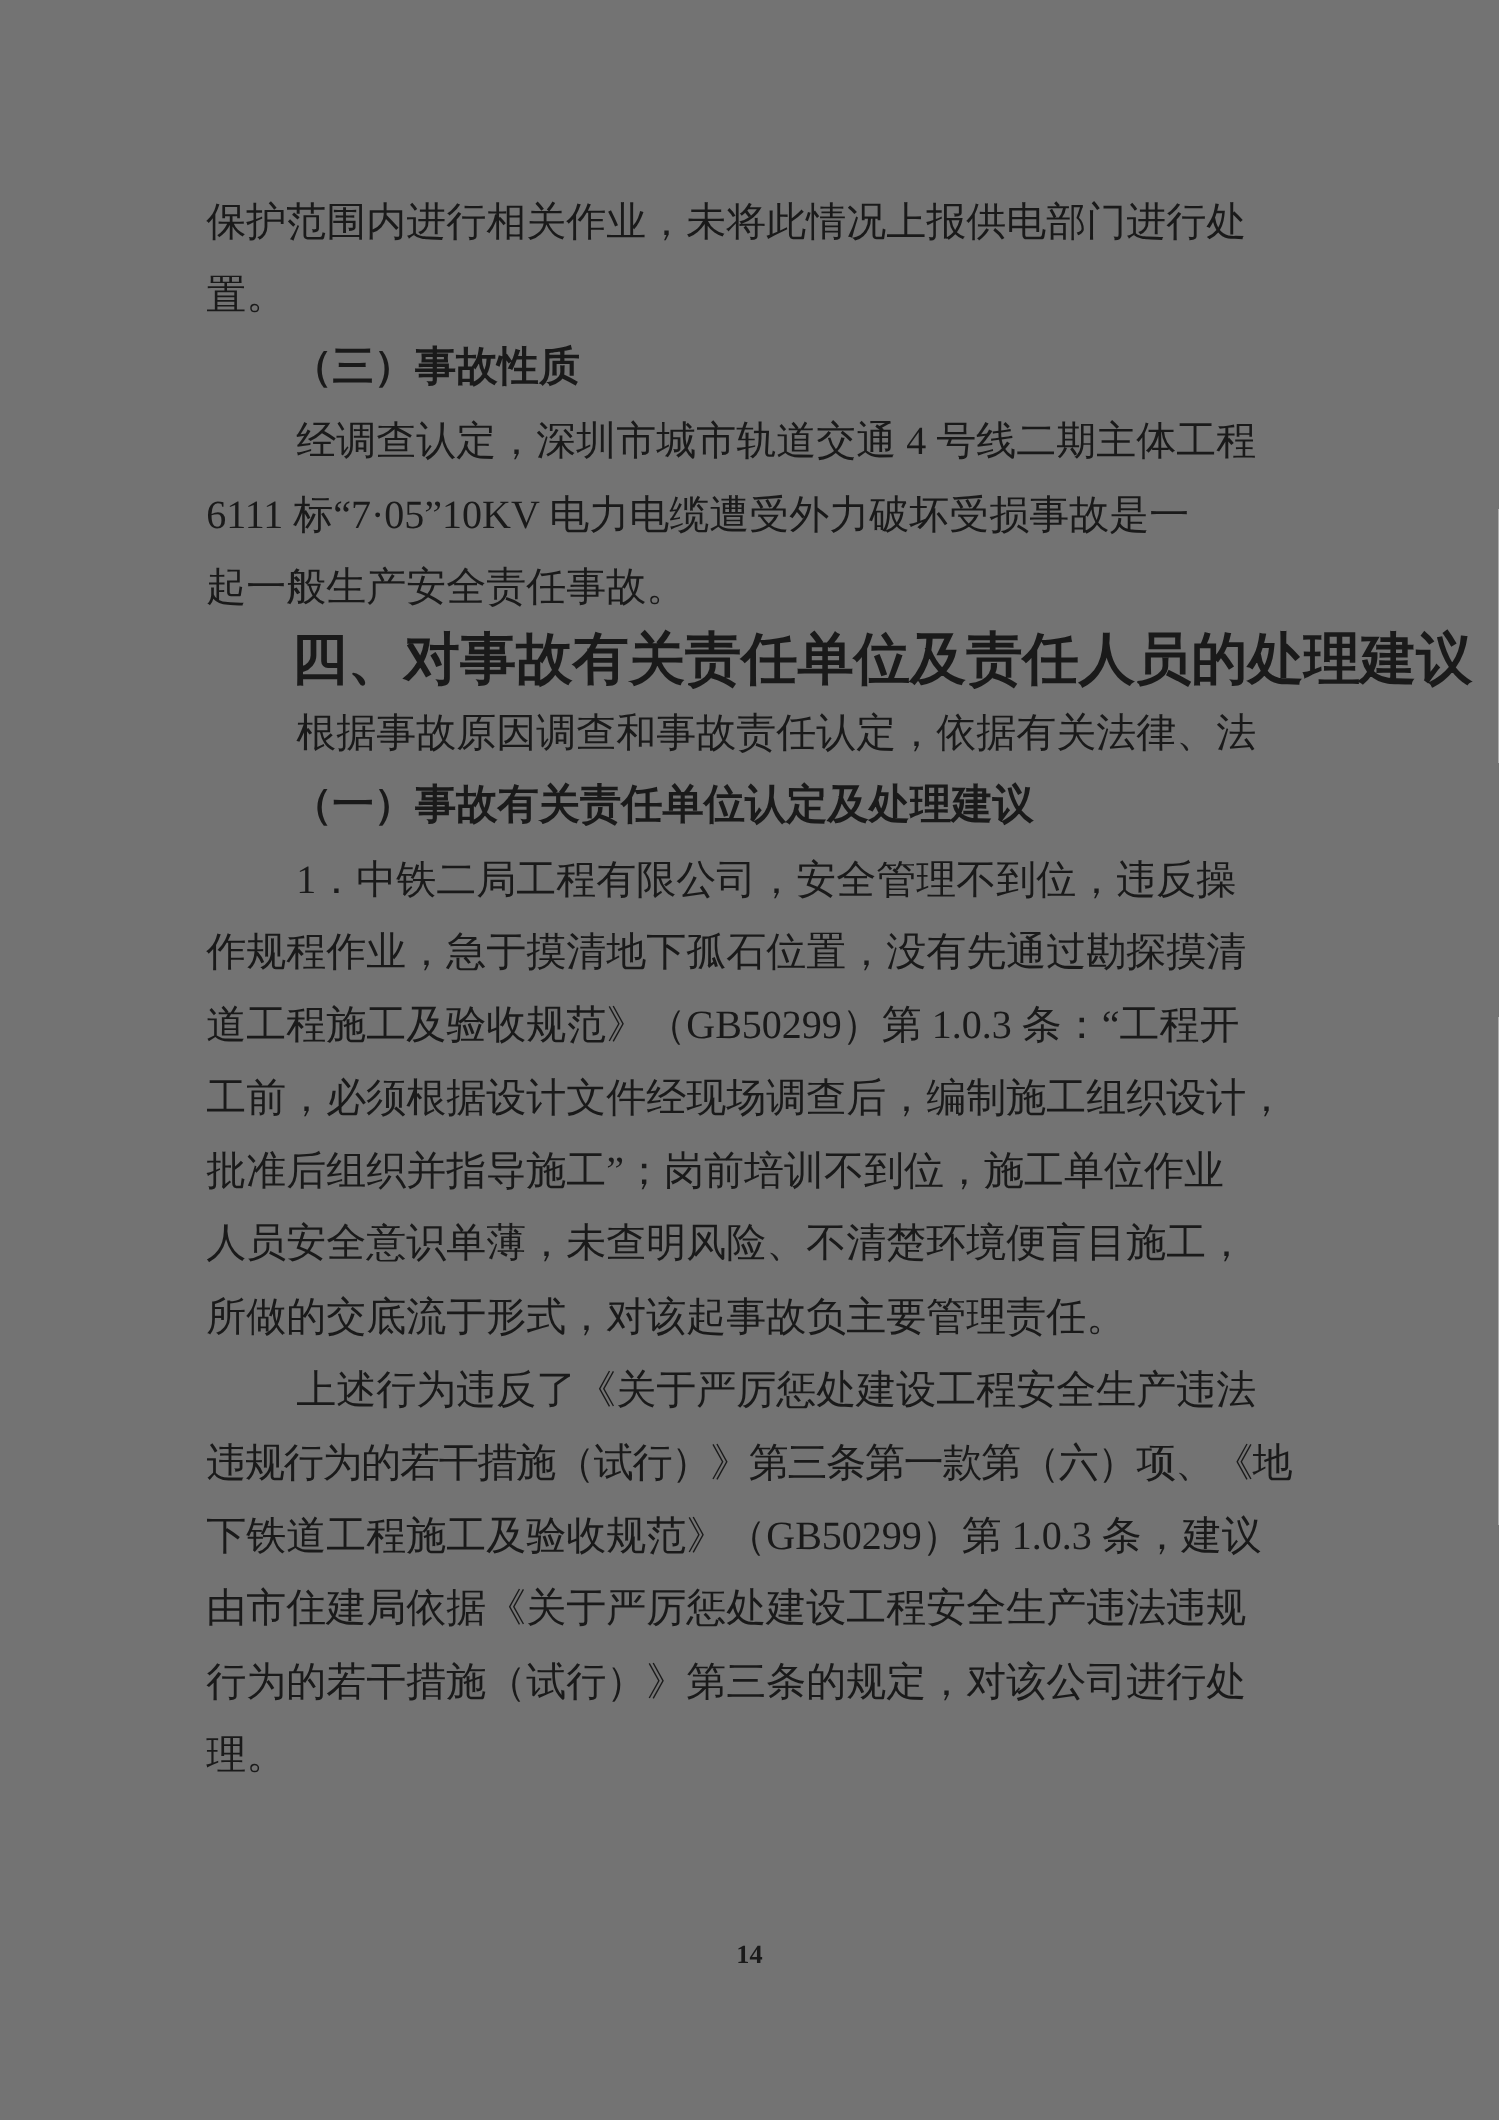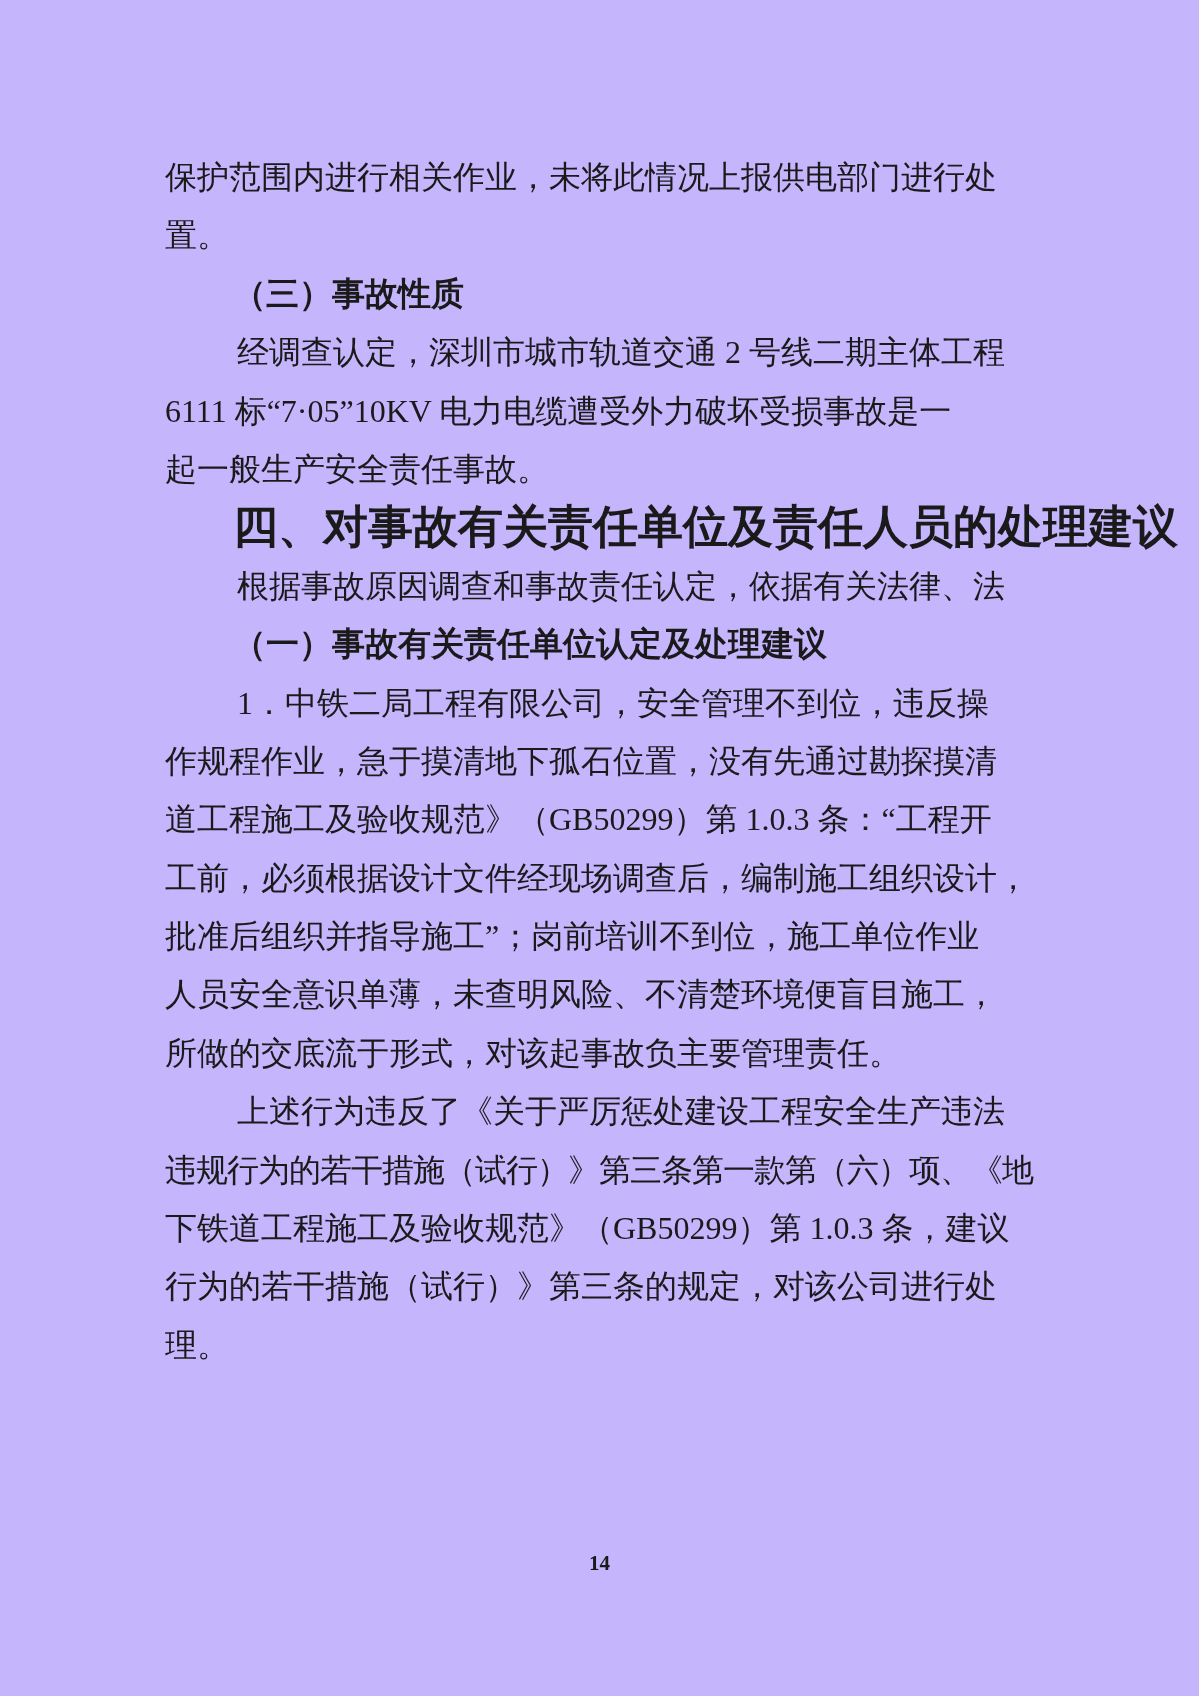--- a/index.html
+++ b/index.html
@@ -4,21 +4,21 @@
 <style>
   html, body {
     margin: 0;
     padding: 0;
     background: #ffffff;
   }
   .page {
     position: relative;
     width: 1199px;
     height: 1696px;
-    background: #c4b5fd;
+    background: #737373;
     overflow: hidden;
     font-family: "Liberation Serif", "DejaVu Serif", serif;
     color: #1a1a1a;
   }
   .doc {
     position: absolute;
     left: 165px;
     top: 148px;
     width: 868px;
   }
@@ -62,21 +62,21 @@
 <body>
 
 <div class="page">
   <div class="doc">
       <div class="para">
         <div class="line fill" style="letter-spacing: 0px;">保护范围内进行相关作业，未将此情况上报供电部门进行处</div>
         <div class="line end">置。</div>
       </div>
       <div class="line heading h2">（三）事故性质</div>
       <div class="para">
-        <div class="line fill indent" style="letter-spacing: 0px;">经调查认定，深圳市城市轨道交通 2 号线二期主体工程</div>
+        <div class="line fill indent" style="letter-spacing: 0px;">经调查认定，深圳市城市轨道交通 4 号线二期主体工程</div>
         <div class="line fill" style="letter-spacing: 0px;">6111 标“7·05”10KV 电力电缆遭受外力破坏受损事故是一</div>
         <div class="line end">起一般生产安全责任事故。</div>
       </div>
       <div class="line heading h1">四、对事故有关责任单位及责任人员的处理建议</div>
       <div class="para">
         <div class="line fill indent" style="letter-spacing: 0px;">根据事故原因调查和事故责任认定，依据有关法律、法</div>
       </div>
       <div class="line heading h2">（一）事故有关责任单位认定及处理建议</div>
       <div class="para">
         <div class="line fill indent" style="letter-spacing: 0px;">1．中铁二局工程有限公司，安全管理不到位，违反操</div>
@@ -84,18 +84,19 @@
         <div class="line fill" style="letter-spacing: 0px;">道工程施工及验收规范》（GB50299）第 1.0.3 条：“工程开</div>
         <div class="line fill" style="letter-spacing: 0px;">工前，必须根据设计文件经现场调查后，编制施工组织设计，</div>
         <div class="line fill" style="letter-spacing: 0px;">批准后组织并指导施工”；岗前培训不到位，施工单位作业</div>
         <div class="line fill" style="letter-spacing: 0px;">人员安全意识单薄，未查明风险、不清楚环境便盲目施工，</div>
         <div class="line end">所做的交底流于形式，对该起事故负主要管理责任。</div>
       </div>
       <div class="para">
         <div class="line fill indent" style="letter-spacing: 0px;">上述行为违反了《关于严厉惩处建设工程安全生产违法</div>
         <div class="line fill" style="letter-spacing: -1px;">违规行为的若干措施（试行）》第三条第一款第（六）项、《地</div>
         <div class="line fill" style="letter-spacing: 0px;">下铁道工程施工及验收规范》（GB50299）第 1.0.3 条，建议</div>
+        <div class="line fill" style="letter-spacing: 0px;">由市住建局依据《关于严厉惩处建设工程安全生产违法违规</div>
         <div class="line fill" style="letter-spacing: 0px;">行为的若干措施（试行）》第三条的规定，对该公司进行处</div>
         <div class="line end">理。</div>
       </div>
     </div>
   <div class="pageno">14</div>
 </div>
 
 </body></html>

